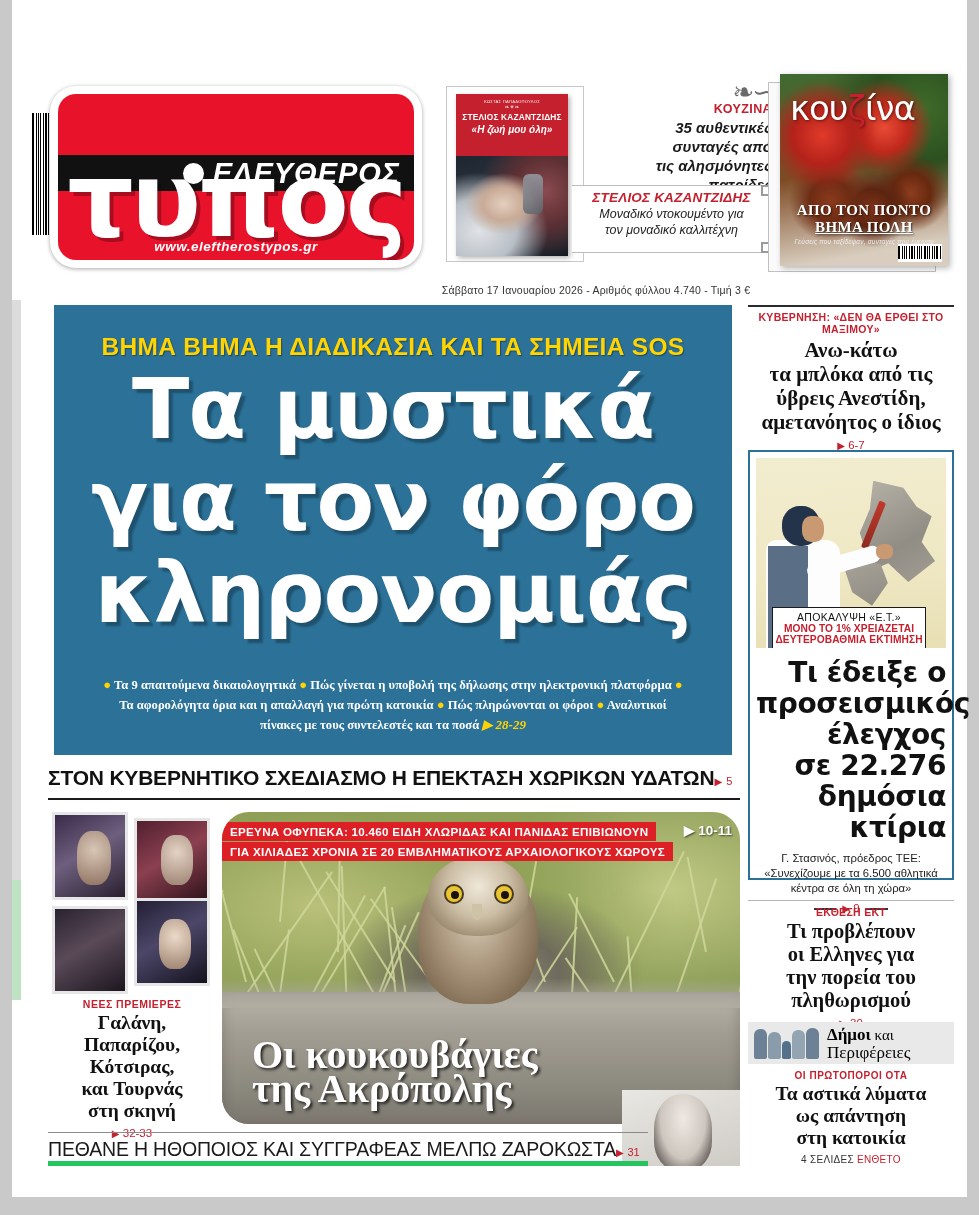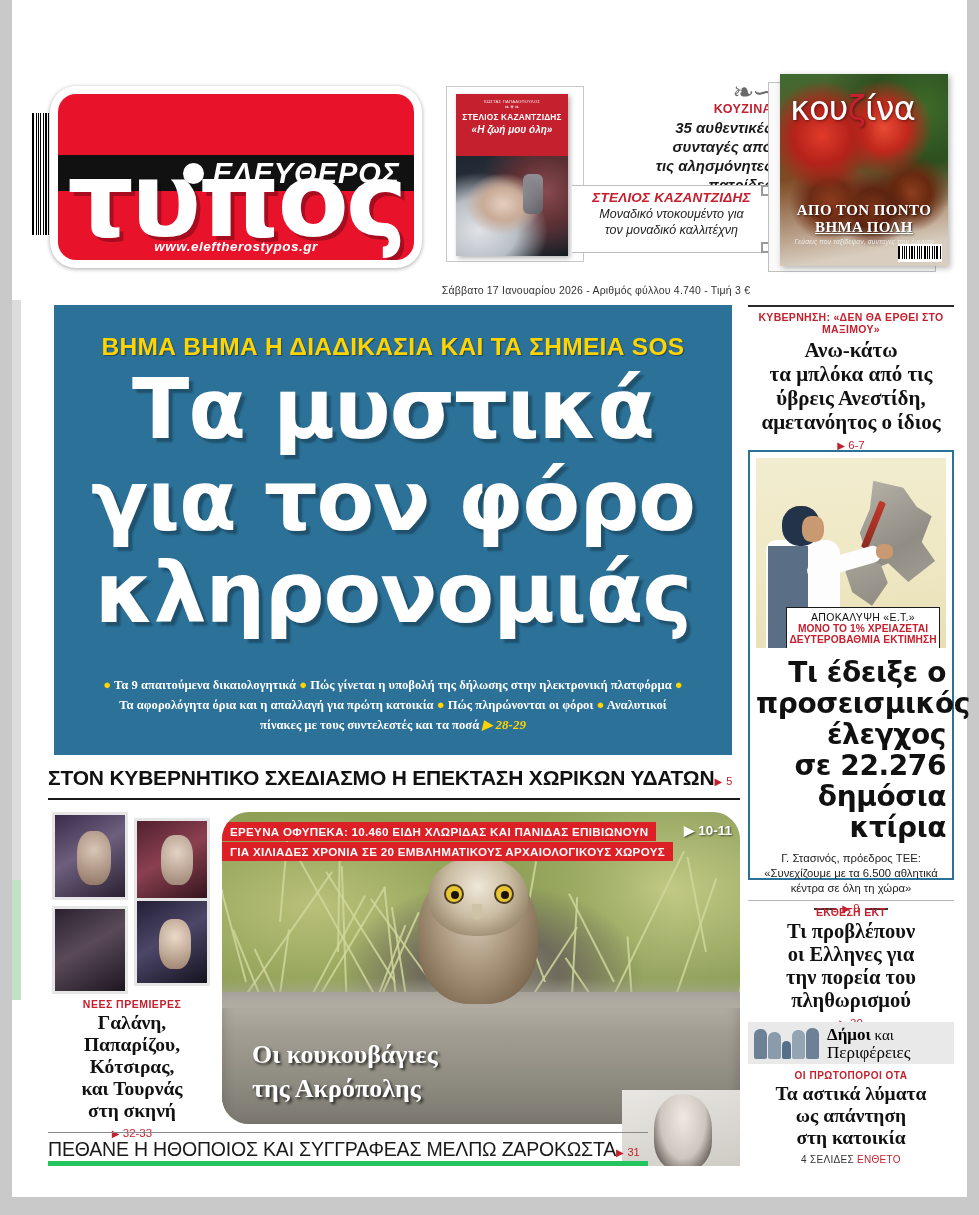--- a/index.html
+++ b/index.html
@@ -242,21 +242,21 @@
     font-size:11.6px; letter-spacing:.3px; padding:3px 8px 3px 8px; white-space:nowrap;
   }
   .owl-banner1 { top:10px; }
   .owl-banner2 { top:30px; }
   .owl-pages {
     position:absolute; right:8px; top:10px; color:#fff; font-size:13.5px; font-weight:bold;
     text-shadow:1px 1px 2px rgba(0,0,0,.6);
   }
   .owl-cap {
     position:absolute; left:30px; bottom:18px; color:#fff; font-weight:bold;
-    font-size:26px; line-height:34px; text-shadow:2px 2px 3px rgba(0,0,0,.75);
+    font-size:40px; line-height:34px; text-shadow:2px 2px 3px rgba(0,0,0,.75);
     font-family:"Liberation Serif", serif;
   }
 
   
   .botbanner {
     position:absolute; left:36px; top:1132px; width:600px; height:34px;
     border-top:1px solid #8a8a8a; border-bottom:5px solid #22c55e;
   }
   .botbanner .t { font-size:19.5px; letter-spacing:-.2px; color:#1a1a1a; padding-top:5px; display:block;}
   .botbanner .pg { color:#c4202e; font-size:11px; margin-left:4px;}
@@ -298,21 +298,21 @@
   .worker {
     position:absolute; left:2px; bottom:0; width:92px; height:150px;
   }
   .w-head { position:absolute; left:24px; top:8px; width:38px; height:40px; border-radius:46%; background:#23334a;}
   .w-face { position:absolute; left:44px; top:18px; width:22px; height:26px; border-radius:40%; background:#c99a72;}
   .w-body { position:absolute; left:8px; top:42px; width:74px; height:108px; background:#fdfdfd; border-radius:10px 14px 0 0;}
   .w-vest { position:absolute; left:10px; top:48px; width:40px; height:102px; background:#5a6e85;}
   .w-arm { position:absolute; left:48px; top:56px; width:76px; height:17px; background:#fdfdfd; transform:rotate(-16deg); border-radius:9px;}
   .w-hand { position:absolute; left:118px; top:46px; width:17px; height:15px; border-radius:40%; background:#c99a72;}
   .reveal-box {
-    position:absolute; left:30px; bottom:-2px; width:154px; background:#fff; border:1px solid #1a1a1a;
+    position:absolute; left:16px; bottom:-2px; width:154px; background:#fff; border:1px solid #1a1a1a;
     text-align:center; padding:3px 2px 4px 2px;
   }
   .rv1 { font-size:10.5px; color:#111; letter-spacing:.3px; }
   .rv2 { font-size:10.2px; color:#c4202e; font-weight:bold; letter-spacing:.1px;}
   .rv3 { font-size:10.2px; color:#c4202e; font-weight:bold; letter-spacing:.1px;}
   .seismic-title {
     text-align:right; font-size:28px; font-weight:bold; line-height:31px; color:#111;
     margin-top:9px; letter-spacing:-.4px;
     font-family:"DejaVu Sans", sans-serif;
   }

